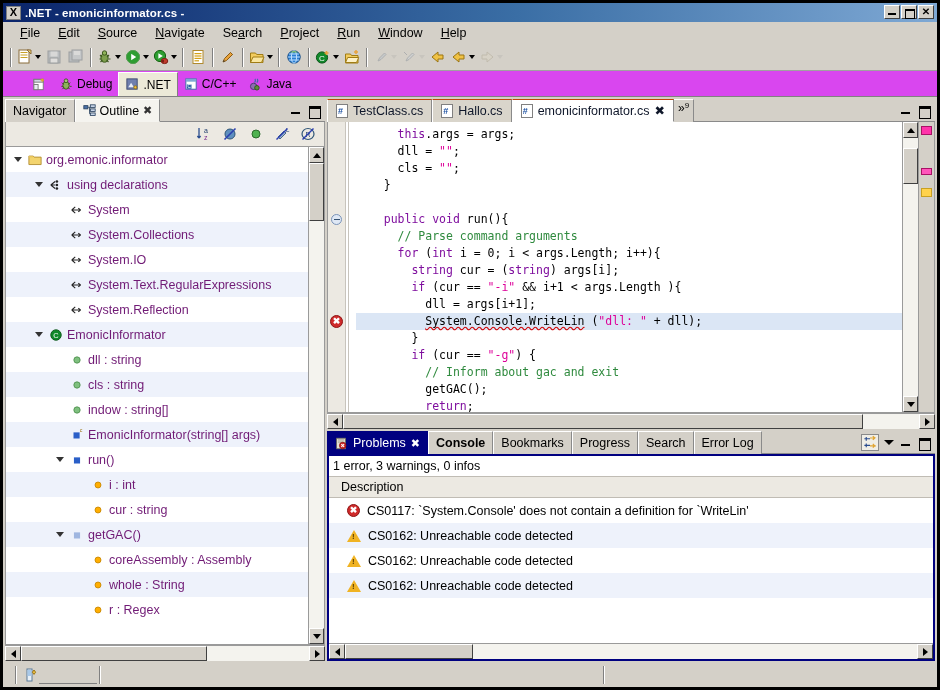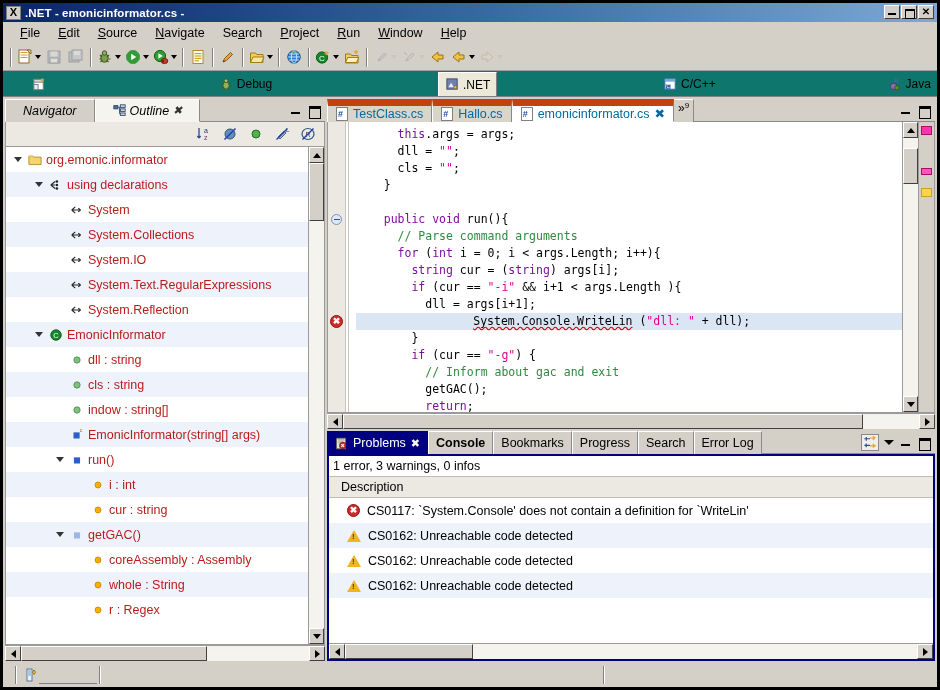--- a/index.html
+++ b/index.html
@@ -79,25 +79,24 @@
     padding: 0 2px; position: relative;
   }
   .tb-ico { width: 16px; height: 16px; position: relative; display:block; }
   .tb-arrow { width: 0; height: 0; border-left: 3px solid transparent; border-right: 3px solid transparent; border-top: 4px solid #000; margin-left: 2px; }
   .tb-arrow.dim { border-top-color: #999; }
   .dim { opacity: 0.45; }
 
   
   .perspbar {
     height: 26px; flex: 0 0 26px;
-    background: #0f766e;
+    background: #d946ef;
     display: flex; align-items: flex-end;
     padding-left: 23px;
     border-bottom: 1px solid #808080;
-    justify-content: space-between;
   }
   .persp-btn {
     display: flex; align-items: center; gap: 3px;
     height: 24px; padding: 0 6px;
     font-size: 12px; color: #000;
   }
   .persp-btn.active {
     background: #ece9d8;
     border-left: 1px solid #ffffff;
     border-top: 1px solid #ffffff;
@@ -116,27 +115,26 @@
   .view { display: flex; flex-direction: column; min-height: 0; min-width: 0; }
 
   .view-tabs {
     height: 23px; flex: 0 0 23px;
     display: flex; align-items: stretch;
     background: #d4d0c8;
     position: relative;
   }
   .vtab {
     display: flex; align-items: center; gap: 4px;
-    padding: 0 17px; font-size: 12.5px; color: #000;
+    padding: 0 7px; font-size: 12.5px; color: #000;
     background: #d4d0c8;
     border-top: 1px solid #ffffff;
     border-left: 1px solid #ffffff;
     border-right: 1px solid #8a8a8a;
     white-space: nowrap;
-    font-style: italic;
   }
   .vtab.active {
     background: #f5f4ef;
     border-bottom: 1px solid #f5f4ef;
   }
   .vtab .xmark { font-size: 11px; color: #333; font-family: "Liberation Sans", sans-serif; }
   .tab-spacer { flex: 1 1 auto; border-bottom: 1px solid #8a8a8a; }
   .view-ctrls { display: flex; align-items: center; gap: 5px; padding: 0 5px; border-bottom: 1px solid #8a8a8a; }
   .ctrl-min, .ctrl-max { width: 13px; height: 13px; position: relative; }
   .ctrl-min::after { content:""; position:absolute; left:2px; bottom:3px; width:9px; height:2px; background:#000; }
@@ -157,21 +155,21 @@
   .tree-wrap {
     flex: 1 1 auto; display: flex; min-height: 0;
     border: 1px solid #9a9a9a; background: #ffffff;
   }
   .tree {
     flex: 1 1 auto; overflow: hidden; background: #ffffff;
     position: relative;
   }
   .trow {
     height: 25px; display: flex; align-items: center;
-    font-size: 12.5px; color: #b91c1c; white-space: nowrap;
+    font-size: 12.5px; color: #701a75; white-space: nowrap;
     padding-left: 4px;
   }
   .trow.alt { background: #eef2fb; }
   .twist {
     width: 16px; flex: 0 0 16px; display: flex; align-items: center; justify-content: center;
   }
   .twist.open::after {
     content:""; width:0;height:0;
     border-left:4.5px solid transparent;border-right:4.5px solid transparent;border-top:5px solid #333;
   }
@@ -198,23 +196,23 @@
   }
   .sbh { height: 16px; flex: 0 0 16px; background: #f0efe9; display:flex; border-top:1px solid #9a9a9a; }
   .sbh .sb-arrow { width: 16px; flex: 0 0 16px; height: 100%; }
 
   
   .right-col { flex: 1 1 auto; display: flex; flex-direction: column; min-width: 0; gap: 2px; }
   .editor-view { flex: 0 0 330px; display: flex; flex-direction: column; min-height: 0; }
 
   .etab {
     display: flex; align-items: center; gap: 5px;
-    padding: 0 8px; font-size: 12.5px; color: #0369a1;
+    padding: 0 8px; font-size: 12.5px; color: #0f172a;
     background: #d9d5cb;
-    border-top: 7px solid #c2410c;
+    border-top: 1px solid #c2410c;
     border-left: 1px solid #ffffff;
     border-right: 1px solid #8a8a8a;
     white-space: nowrap;
   }
   .etab.active { background: #ffffff; border-bottom: 1px solid #ffffff; }
   .file-ico {
     width: 12px; height: 14px; background: #ffffff;
     border: 1px solid #808080; position: relative; flex: 0 0 12px;
   }
   .file-ico::after {
@@ -248,21 +246,21 @@
   }
   .code-area { flex: 1 1 auto; position: relative; overflow: hidden; background:#fff;
     font-family: "DejaVu Sans Mono", monospace; font-size: 11.5px; line-height: 17px; }
   .fold-line { position:absolute; left:2px; top:0; bottom:0; width:1px; background:#c8c4bc; }
   .code-lines { padding: 4px 0 0 10px; }
   .cl { height: 17px; white-space: pre; color:#000; }
   .cl.err-line { background: #dbe6f5; }
   .kw { color: #7f0e9e; font-weight: normal; }
   .str { color: #dd0099; }
   .cmt { color: #2f8a3e; }
-  .squig { text-decoration: underline wavy #d00000; text-decoration-skip-ink: none; margin-left: 48px; }
+  .squig { text-decoration: underline wavy #d00000; text-decoration-skip-ink: none; }
 
   .ruler {
     width: 16px; flex: 0 0 16px; background: #d4d0c8;
     border-left: 1px solid #9a9a9a; position: relative;
   }
   .rmark { position:absolute; left:2px; width:11px; height:9px; }
   .rmark.pink { background:#ff33aa; border:1px solid #aa1166; }
   .rmark.pink2 { background:#ff55bb; border:1px solid #aa1166; height:7px;}
   .rmark.yellow { background:#ffd24d; border:1px solid #c9a021; height:9px; }
 

